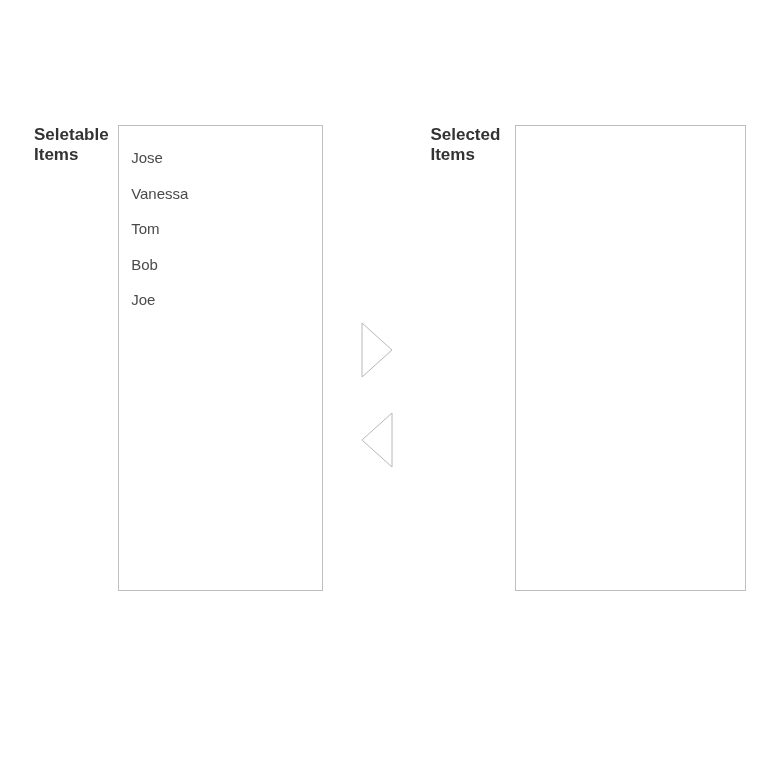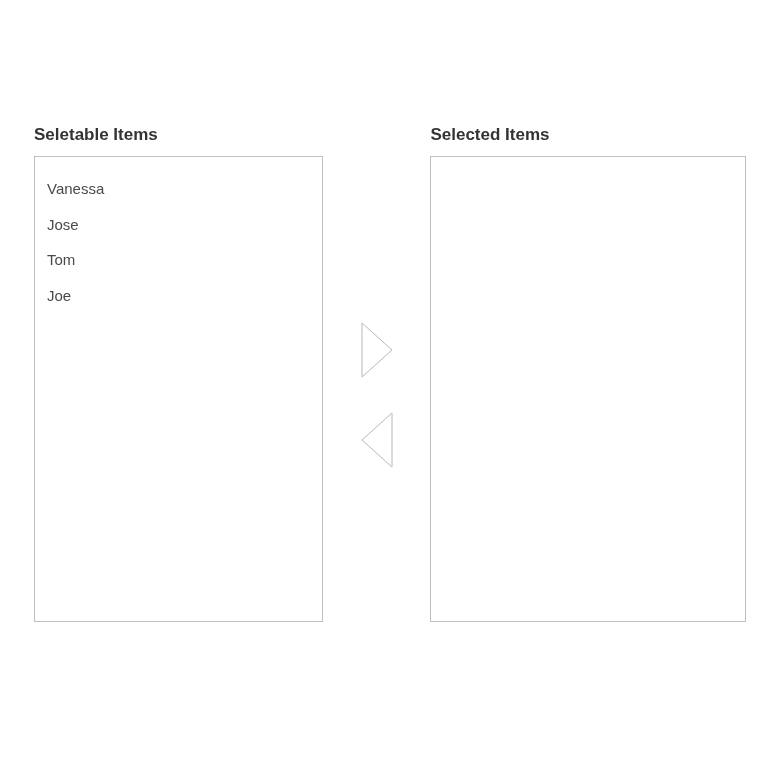--- a/index.html
+++ b/index.html
@@ -15,21 +15,21 @@
       position: relative;
     }
     .container {
       display: flex;
       padding: 125px 34px 0 34px;
       gap: 0;
       align-items: flex-start;
     }
     .column {
       display: flex;
-      flex-direction: column;
+      flex-direction: row;
       justify-content: center;
     }
     .col-left {
       width: 300px;
     }
     .col-right {
       width: 328px;
     }
     .heading {
       font-size: 17px;
@@ -78,23 +78,24 @@
     }
   </style>
 </head>
 <body>
 
 <div class="container">
 
   <div class="column col-left">
     <div class="heading">Seletable Items</div>
     <div class="listbox" id="left-list">
+        <div class="list-item">Jose</div>
         <div class="list-item">Vanessa</div>
-        <div class="list-item">Jose</div>
         <div class="list-item">Tom</div>
+        <div class="list-item">Bob</div>
         <div class="list-item">Joe</div>
       </div>
   </div>
 
   <div class="middle">
     <div class="arrow-btn">
       <svg viewBox="0 0 34 58">
         <polyline points="2,2 32,29 2,56 2,2"></polyline>
       </svg>
     </div>

